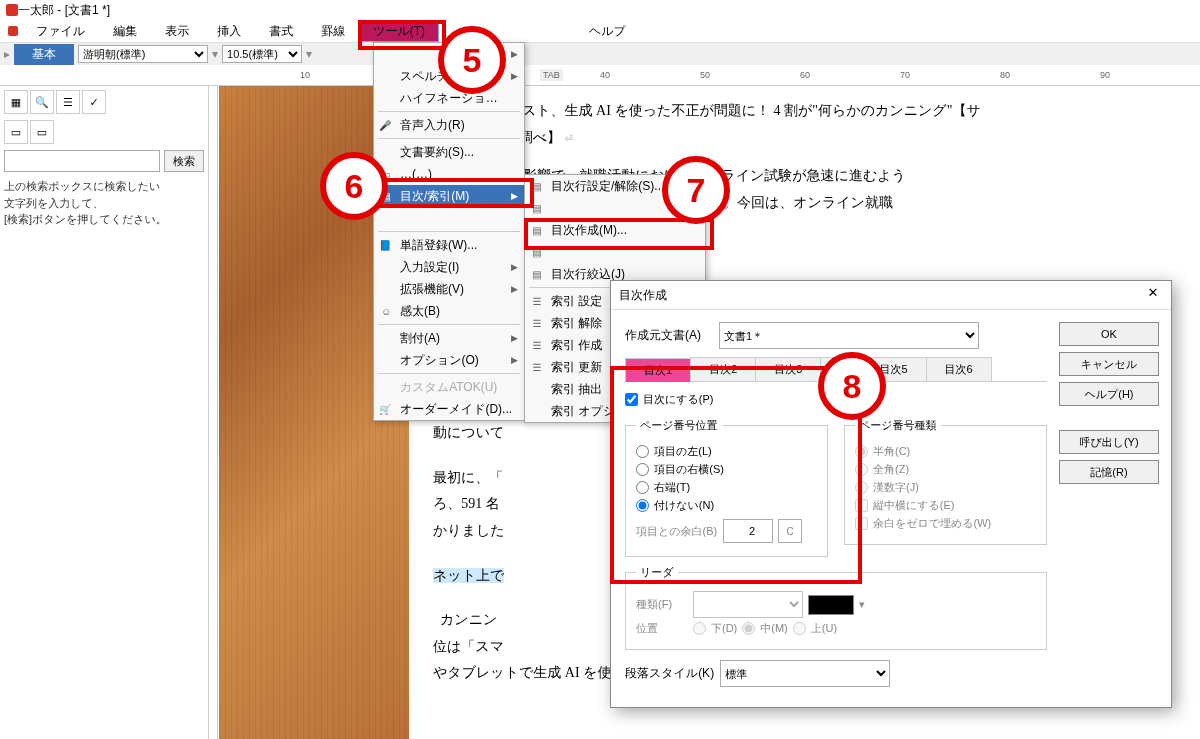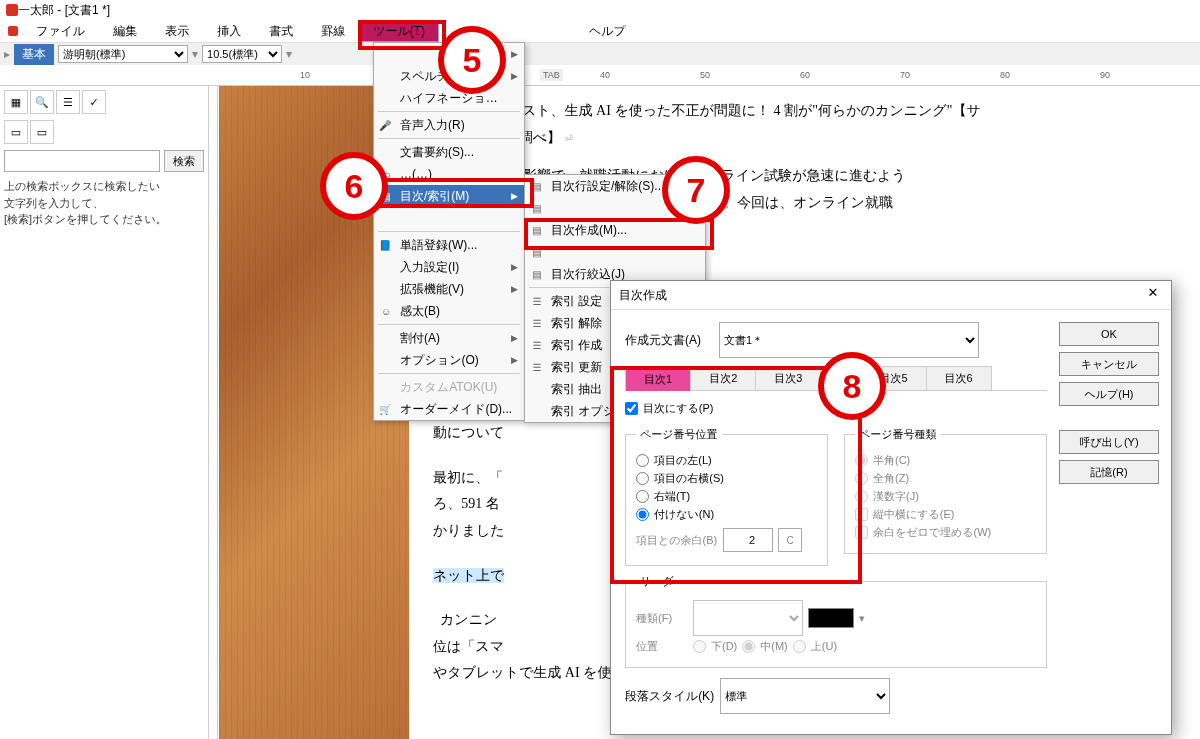--- a/index.html
+++ b/index.html
@@ -3,21 +3,21 @@
 <meta charset="utf-8">
 <style>
 html,body{margin:0;padding:0;font-family:"Meiryo UI","MS UI Gothic",sans-serif;font-size:12px;color:#000;background:#fff;overflow:hidden}
 .app{width:1200px;height:739px;position:relative;background:#fff}
 .titlebar{height:20px;padding:0 6px;display:flex;align-items:center;font-size:12px}
 .titlebar .logo{width:12px;height:12px;background:#d93025;border-radius:2px}
 .menubar{height:22px;display:flex;align-items:center;padding:0 4px;border-bottom:1px solid #e0e0e0}
 .menubar .mi{padding:2px 14px;font-size:12px;cursor:default}
 .menubar .mi.highlighted{background:#be185d;border:1px solid #6bb4e8;padding:1px 13px}
 .toolbar{height:22px;background:#f0f0f0;display:flex;align-items:center;padding:0 4px;gap:4px}
-.toolbar .basic{background:#3a73b8;color:#fff;padding:2px 8px;font-size:12px}
+.toolbar .basic{background:#3a73b8;color:#fff;padding:2px 18px;font-size:12px}
 .toolbar select{font-size:11px;height:18px;border:1px solid #aaa;background:#fff}
 .toolbar .fontsel{width:130px}
 .toolbar .sizesel{width:80px}
 .ruler{height:20px;border-bottom:1px solid #ccc;display:flex;align-items:center;font-size:9px;color:#666;position:relative;padding-left:230px}
 .ruler .tick{position:absolute}
 .main{display:flex;height:calc(739px - 84px)}
 .sidebar{width:200px;border-right:1px solid #ccc;padding:4px;display:flex;flex-direction:column;gap:6px}
 .sidebar .iconrow{display:flex;gap:2px}
 .sidebar .iconrow .ib{width:22px;height:22px;border:1px solid #ccc;font-size:11px;display:flex;align-items:center;justify-content:center}
 .sidebar .searchrow{display:flex;gap:4px}
@@ -48,21 +48,21 @@
 .dialog{position:absolute;left:610px;top:280px;width:560px;background:#fff;border:1px solid #888;box-shadow:4px 4px 16px rgba(0,0,0,.35);z-index:30;font-size:12px}
 .dialog .dtitle{height:28px;display:flex;align-items:center;justify-content:space-between;padding:0 8px;border-bottom:1px solid #ddd}
 .dialog .dclose{width:20px;height:20px;text-align:center;font-size:13px;cursor:default}
 .dialog .dbody{display:flex}
 .dialog .dleft{flex:1;padding:12px 12px 12px 14px}
 .dialog .dright{width:100px;padding:12px 12px 0 0;display:flex;flex-direction:column;gap:6px}
 .dialog .dright button{height:24px;border:1px solid #888;background:#f0f0f0;font-size:11px}
 .dialog .dright .sp{height:12px}
 .dialog .row{display:flex;align-items:center;gap:6px;margin-bottom:8px}
 .dialog .lbl{min-width:88px;text-align:left}
-.dialog select,.dialog input[type=text]{height:36px;border:1px solid #aaa;font-size:11px;background:#fff}
+.dialog select,.dialog input[type=text]{height:27px;border:1px solid #aaa;font-size:11px;background:#fff}
 .dialog .src-select{flex:1;max-width:260px}
 .dialog .tabs-row{display:flex;border-bottom:1px solid #ccc;margin:8px 0 0 0}
 .dialog .tab{padding:4px 18px;border:1px solid #ccc;border-bottom:none;margin-right:-1px;background:#f0f0f0;font-size:11px}
 .dialog .tab.active{background:#ec4899;position:relative;top:1px}
 .dialog .tab.dim{color:#aaa}
 .dialog fieldset{border:1px solid #ccc;margin:8px 0 0 0;padding:8px 10px 10px 10px;display:block}
 .dialog legend{font-size:11px;padding:0 4px}
 .dialog .optrow{display:flex;align-items:center;gap:5px;margin:3px 0;font-size:11px}
 .dialog .cols{display:flex;gap:16px}
 .dialog .col{flex:1}

